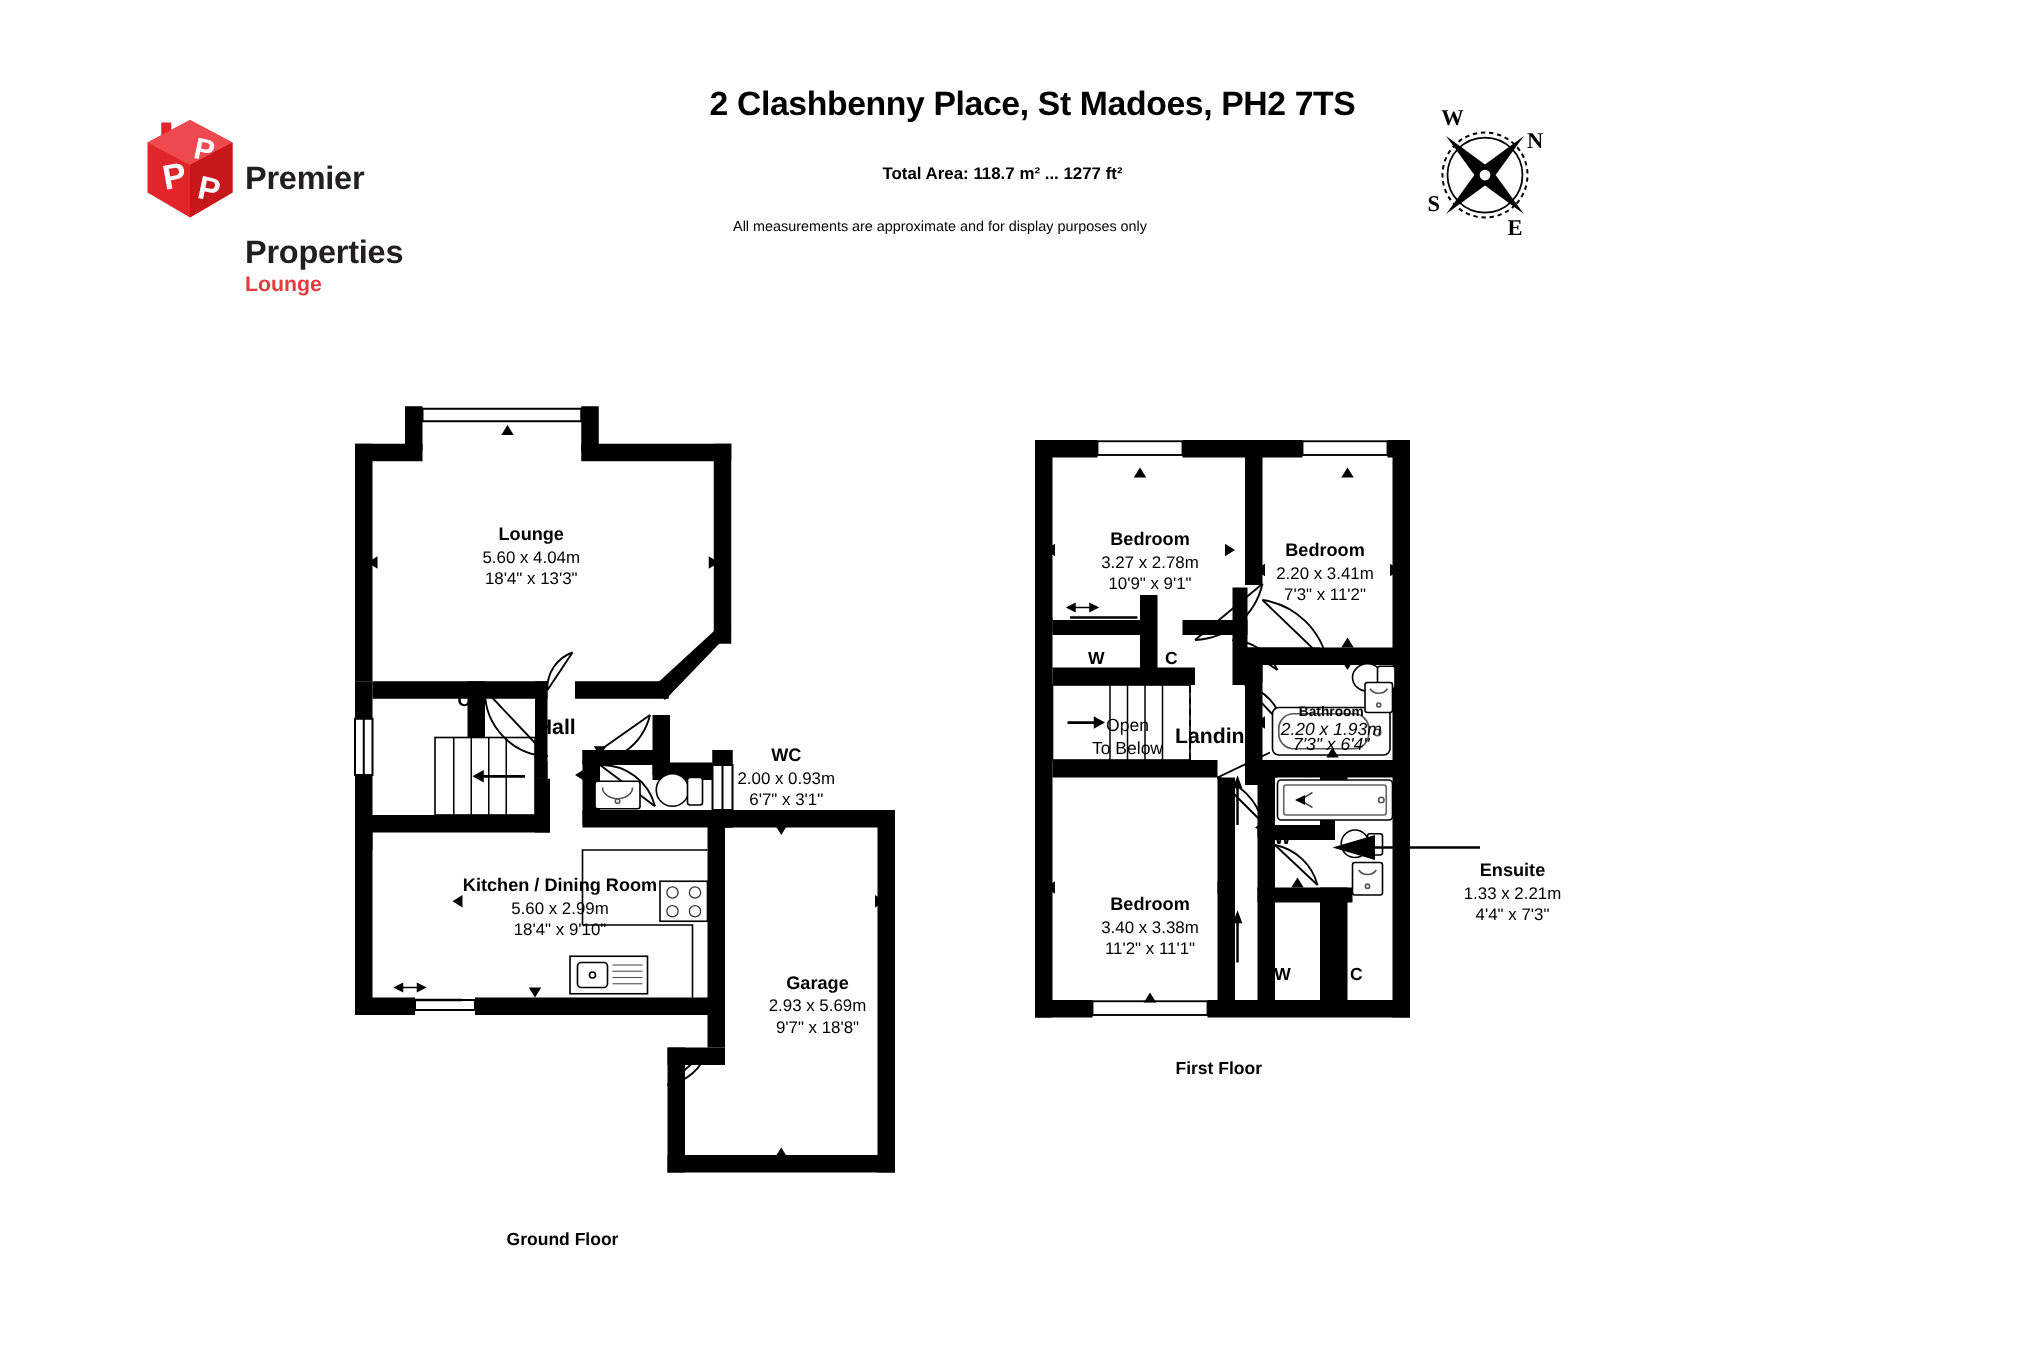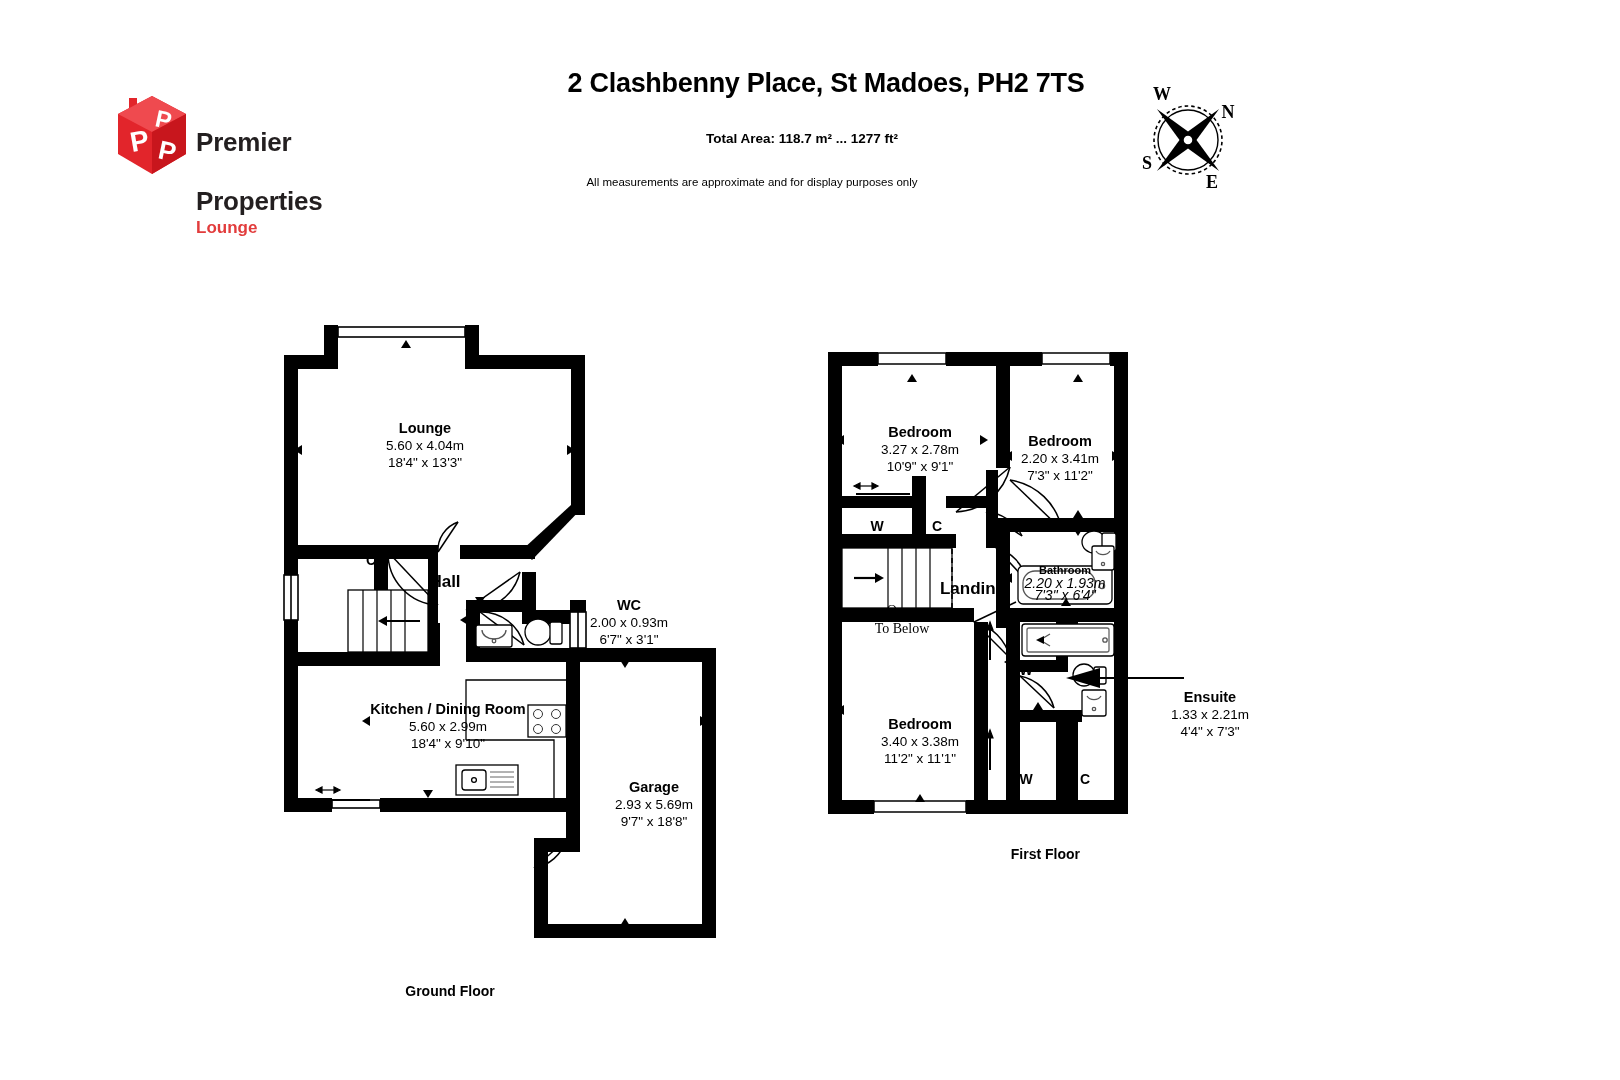--- a/index.html
+++ b/index.html
@@ -97,21 +97,21 @@
   #ground-floor-plan { left: 270px; top: 300px; }
   #first-floor-plan  { left: 810px; top: 330px; }
 
   .floor-caption {
     position: absolute;
     font-size: 14px;
     font-weight: 700;
     text-align: center;
   }
   #ground-floor-caption { left: 330px; top: 983px; width: 240px; }
-  #first-floor-caption  { left: 870px; top: 846px; width: 210px; text-align: right; }
+  #first-floor-caption  { left: 870px; top: 846px; width: 210px; }
 
   
   .room-label {
     position: absolute;
     text-align: center;
     line-height: 17px;
     pointer-events: none;
   }
   .room-label .rm-name {
     display: block;
@@ -589,21 +589,21 @@
 <div class="room-label" style="left:1140px; top:689px; width:140px;">
   <span class="rm-name">Ensuite</span>
   <span class="rm-dim">1.33 x 2.21m</span>
   <span class="rm-dim">4'4" x 7'3"</span>
 </div>
 
 <div class="plain-label" style="left:938px; top:579px; width:70px;">
   <span>Landing</span>
 </div>
 
-<div class="openbelow-label" style="left:857px; top:602px; width:90px;font-family:Liberation Serif, serif;">
+<div class="openbelow-label" style="left:857px; top:571px; width:90px;">
   <span>Open</span><br>
   <span>To Below</span>
 </div>
 
 <div class="closet-label" style="left:864px; top:518px;">
   <span>W</span>
 </div>
 <div class="closet-label" style="left:924px; top:518px;">
   <span>C</span>
 </div>

